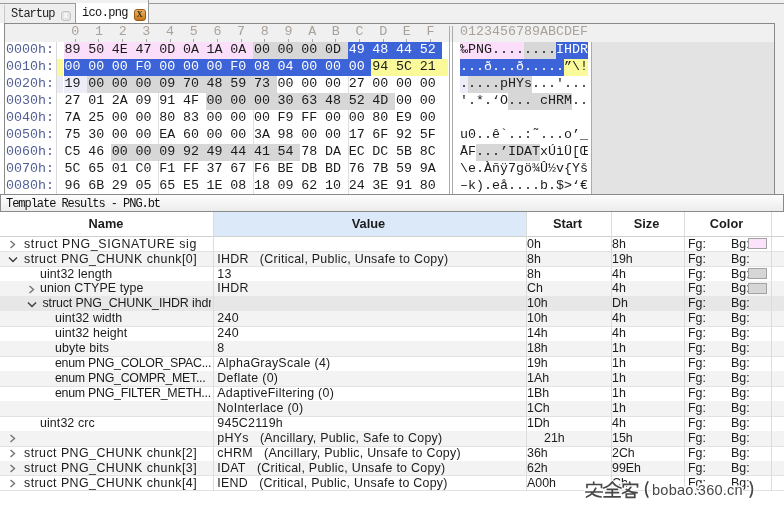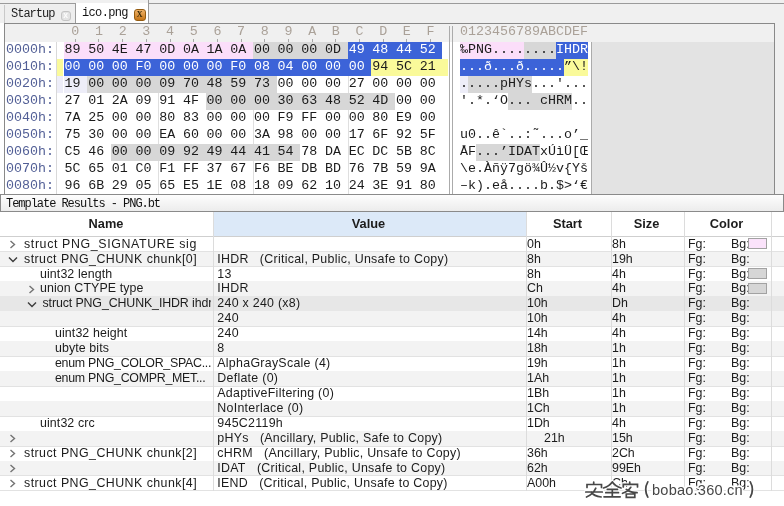--- a/index.html
+++ b/index.html
@@ -309,27 +309,27 @@
     <div class="t" style="left:612px;top:281.48px;width:68px">4h</div>
     <div class="t" style="left:688px;top:281.48px">Fg:</div>
     <div class="t" style="left:731px;top:281.48px">Bg:</div>
     <div class="bg" style="left:748px;top:283.28px;width:19px;height:11px;background:#d6d6d6;border:1px solid #a2a2a2;box-sizing:border-box"></div>
     <div class="bg" style="left:0;top:296.44px;width:784px;height:14.96px;background:#e7e7e7"></div>
     <div class="bg" style="left:0;top:310.90px;width:784px;height:1px;background:#e2e2e2"></div>
     <svg class="ic" style="left:26.5px;top:299.64px" width="11" height="9">
       <polyline points="1,2.5 5,6.5 9,2.5" fill="none" stroke="#3c3c3c" stroke-width="1.4"></polyline>
     </svg>
     <div class="t" style="left:42.5px;top:296.44px;width:168.5px;letter-spacing:-0.12px">struct PNG_CHUNK_IHDR ihdr</div>
-    <div class="t" style="left:217.3px;top:296.44px;width:305px;letter-spacing:0.28px">240 x 240 (x8)</div>
     <div class="t" style="left:527px;top:296.44px;width:80px">10h</div>
     <div class="t" style="left:612px;top:296.44px;width:68px">Dh</div>
     <div class="t" style="left:688px;top:296.44px">Fg:</div>
     <div class="t" style="left:731px;top:296.44px">Bg:</div>
     <div class="bg" style="left:0;top:311.40px;width:784px;height:14.96px;background:#f3f3f3"></div>
     <div class="bg" style="left:0;top:325.86px;width:784px;height:1px;background:#e2e2e2"></div>
+    <div class="t" style="left:55px;top:311.40px;width:156px;letter-spacing:0.1px">uint32 width</div>
     <div class="t" style="left:217.3px;top:311.40px;width:305px;letter-spacing:0.28px">240</div>
     <div class="t" style="left:527px;top:311.40px;width:80px">10h</div>
     <div class="t" style="left:612px;top:311.40px;width:68px">4h</div>
     <div class="t" style="left:688px;top:311.40px">Fg:</div>
     <div class="t" style="left:731px;top:311.40px">Bg:</div>
     <div class="bg" style="left:0;top:340.82px;width:784px;height:1px;background:#e2e2e2"></div>
     <div class="t" style="left:55px;top:326.36px;width:156px;letter-spacing:0.1px">uint32 height</div>
     <div class="t" style="left:217.3px;top:326.36px;width:305px;letter-spacing:0.28px">240</div>
     <div class="t" style="left:527px;top:326.36px;width:80px">14h</div>
     <div class="t" style="left:612px;top:326.36px;width:68px">4h</div>
@@ -352,20 +352,21 @@
     <div class="t" style="left:731px;top:356.28px">Bg:</div>
     <div class="bg" style="left:0;top:371.24px;width:784px;height:14.96px;background:#f3f3f3"></div>
     <div class="bg" style="left:0;top:385.70px;width:784px;height:1px;background:#e2e2e2"></div>
     <div class="t" style="left:55px;top:371.24px;width:156px;letter-spacing:-0.28px">enum PNG_COMPR_MET...</div>
     <div class="t" style="left:217.3px;top:371.24px;width:305px;letter-spacing:0.28px">Deflate (0)</div>
     <div class="t" style="left:527px;top:371.24px;width:80px">1Ah</div>
     <div class="t" style="left:612px;top:371.24px;width:68px">1h</div>
     <div class="t" style="left:688px;top:371.24px">Fg:</div>
     <div class="t" style="left:731px;top:371.24px">Bg:</div>
     <div class="bg" style="left:0;top:400.66px;width:784px;height:1px;background:#e2e2e2"></div>
+    <div class="t" style="left:55px;top:386.20px;width:156px;letter-spacing:-0.28px">enum PNG_FILTER_METH...</div>
     <div class="t" style="left:217.3px;top:386.20px;width:305px;letter-spacing:0.28px">AdaptiveFiltering (0)</div>
     <div class="t" style="left:527px;top:386.20px;width:80px">1Bh</div>
     <div class="t" style="left:612px;top:386.20px;width:68px">1h</div>
     <div class="t" style="left:688px;top:386.20px">Fg:</div>
     <div class="t" style="left:731px;top:386.20px">Bg:</div>
     <div class="bg" style="left:0;top:401.16px;width:784px;height:14.96px;background:#f3f3f3"></div>
     <div class="bg" style="left:0;top:415.62px;width:784px;height:1px;background:#e2e2e2"></div>
     <div class="t" style="left:217.3px;top:401.16px;width:305px;letter-spacing:0.28px">NoInterlace (0)</div>
     <div class="t" style="left:527px;top:401.16px;width:80px">1Ch</div>
     <div class="t" style="left:612px;top:401.16px;width:68px">1h</div>
@@ -396,20 +397,21 @@
     <div class="t" style="left:217.3px;top:446.04px;width:305px;letter-spacing:0.28px">cHRM&nbsp;&nbsp; (Ancillary, Public, Unsafe to Copy)</div>
     <div class="t" style="left:527px;top:446.04px;width:80px">36h</div>
     <div class="t" style="left:612px;top:446.04px;width:68px">2Ch</div>
     <div class="t" style="left:688px;top:446.04px">Fg:</div>
     <div class="t" style="left:731px;top:446.04px">Bg:</div>
     <div class="bg" style="left:0;top:461.00px;width:784px;height:14.96px;background:#f3f3f3"></div>
     <div class="bg" style="left:0;top:475.46px;width:784px;height:1px;background:#e2e2e2"></div>
     <svg class="ic" style="left:7.5px;top:464.20px" width="9" height="9">
       <polyline points="2.5,1 6.5,4.5 2.5,8" fill="none" stroke="#737373" stroke-width="1.4"></polyline>
     </svg>
+    <div class="t" style="left:24px;top:461.00px;width:187px;letter-spacing:0.45px">struct PNG_CHUNK chunk[3]</div>
     <div class="t" style="left:217.3px;top:461.00px;width:305px;letter-spacing:0.28px">IDAT&nbsp;&nbsp; (Critical, Public, Unsafe to Copy)</div>
     <div class="t" style="left:527px;top:461.00px;width:80px">62h</div>
     <div class="t" style="left:612px;top:461.00px;width:68px">99Eh</div>
     <div class="t" style="left:688px;top:461.00px">Fg:</div>
     <div class="t" style="left:731px;top:461.00px">Bg:</div>
     <div class="bg" style="left:0;top:490.42px;width:784px;height:1px;background:#e2e2e2"></div>
     <svg class="ic" style="left:7.5px;top:479.16px" width="9" height="9">
       <polyline points="2.5,1 6.5,4.5 2.5,8" fill="none" stroke="#737373" stroke-width="1.4"></polyline>
     </svg>
     <div class="t" style="left:24px;top:475.96px;width:187px;letter-spacing:0.45px">struct PNG_CHUNK chunk[4]</div>

